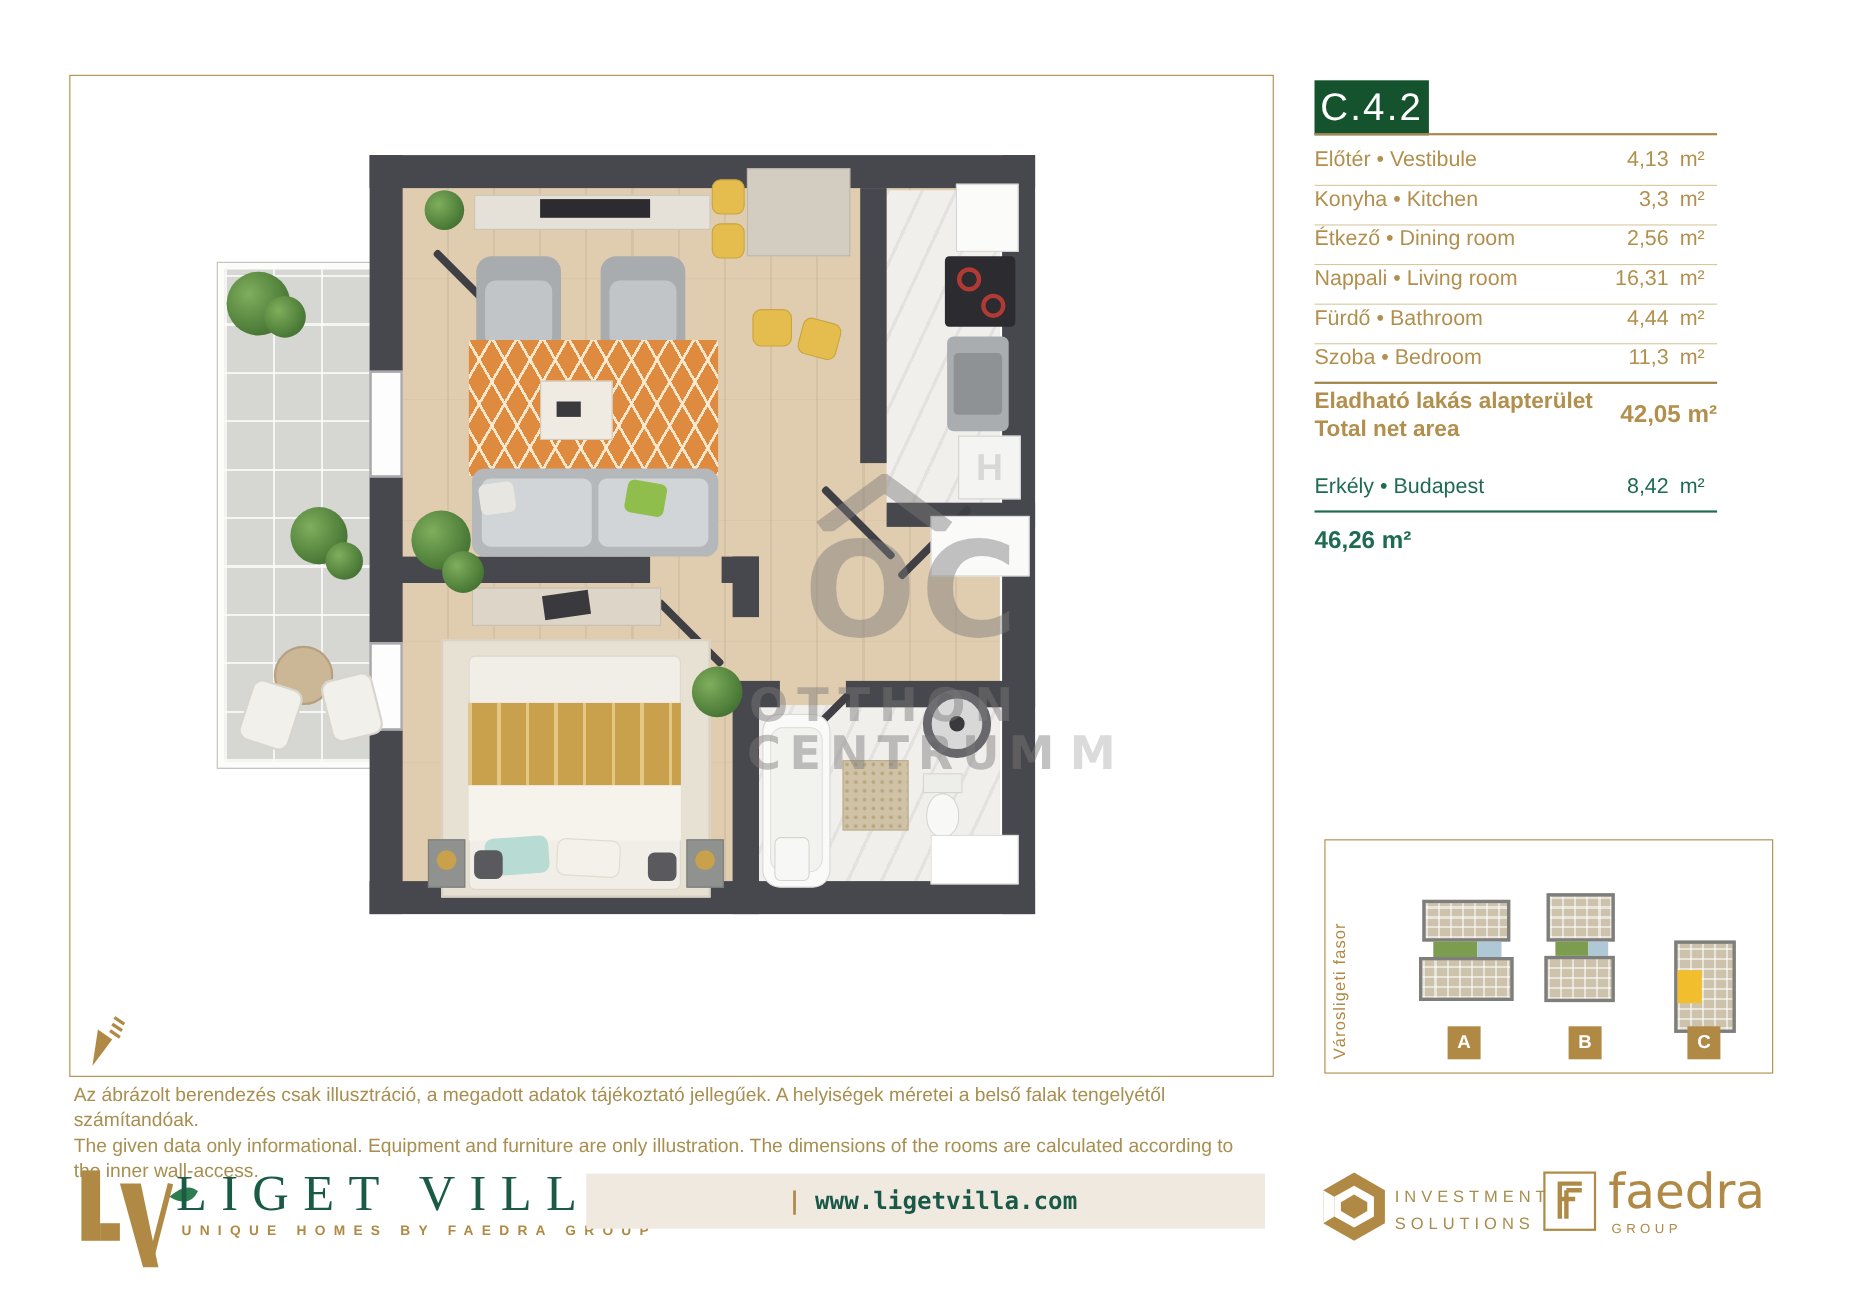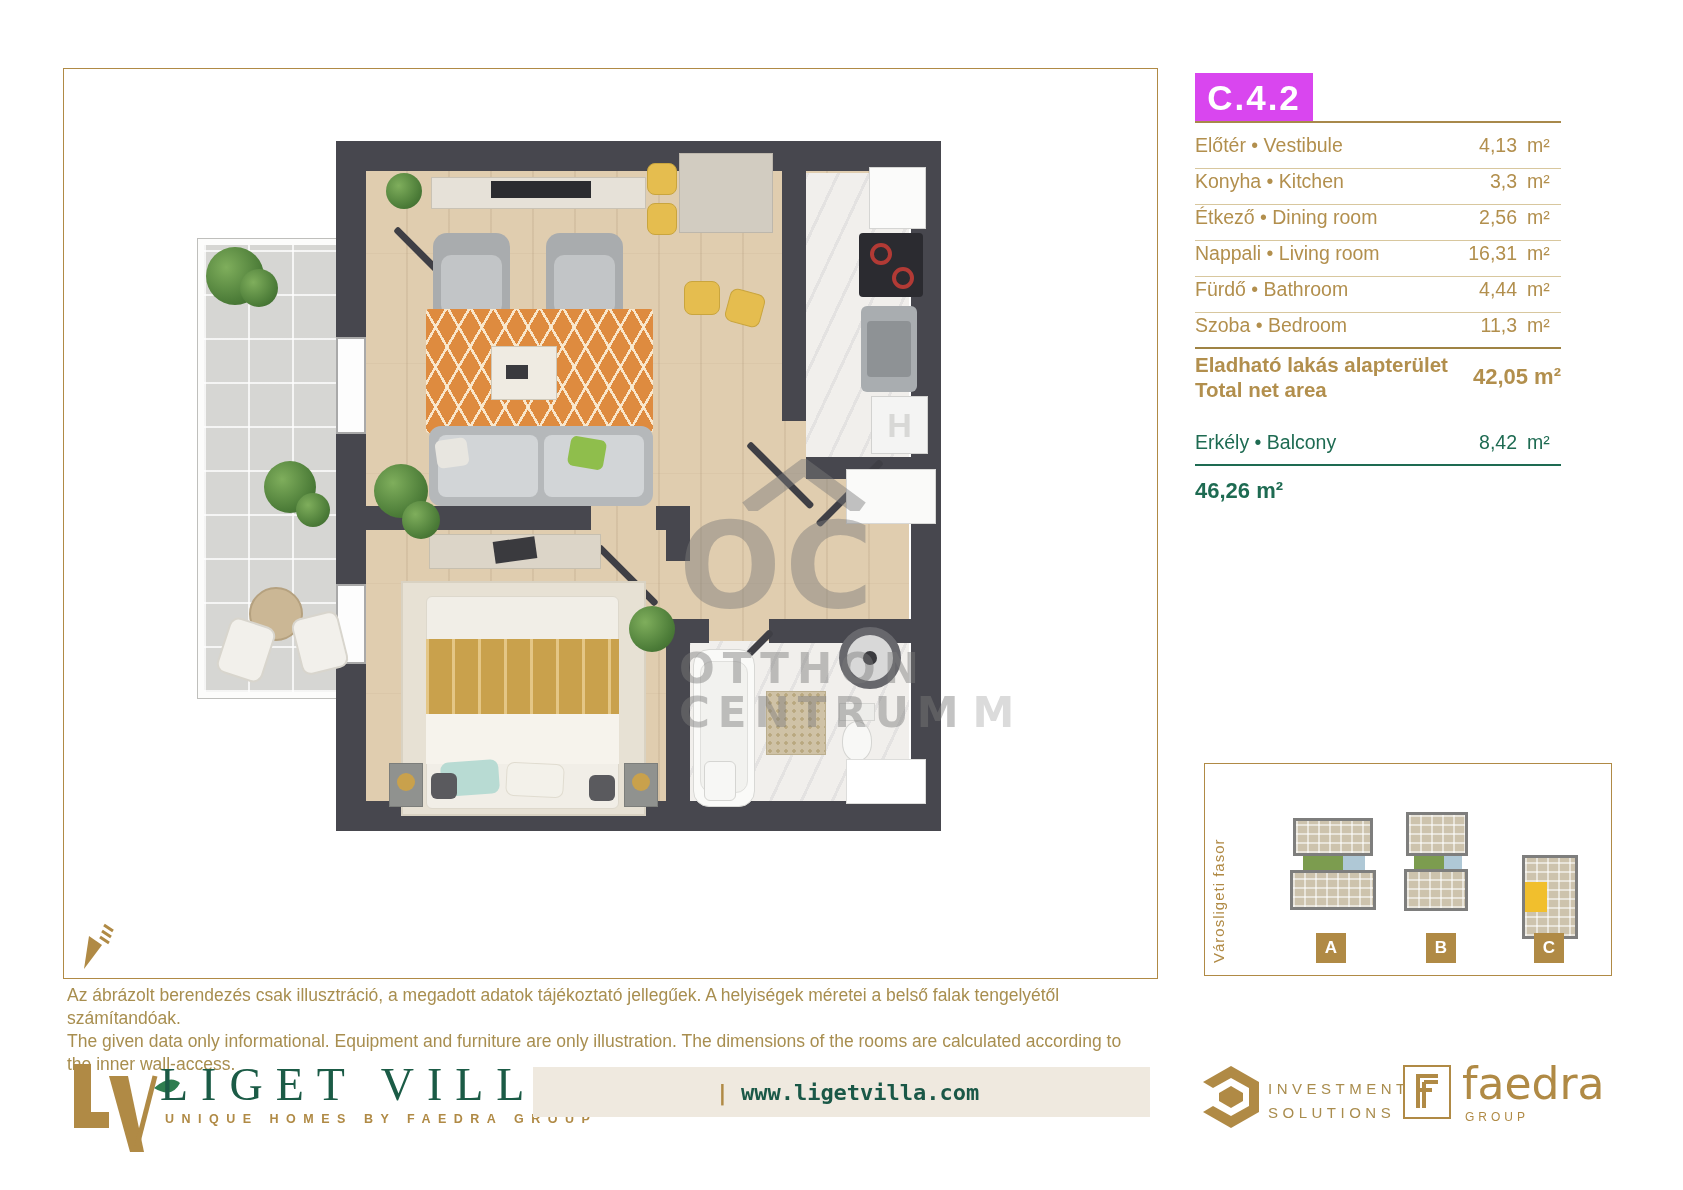--- a/index.html
+++ b/index.html
@@ -14,27 +14,27 @@
       repeating-linear-gradient(0deg, rgba(120,90,60,.05) 0 1px, transparent 1px 110px),
       #E0CDAF;}
   .marble{background:
       repeating-linear-gradient(115deg, rgba(175,175,182,.20) 0 3px, transparent 3px 28px),
       #F1EFEC;}
   .door{position:absolute;width:7px;background:#3F3F45;transform-origin:top left;border-radius:3px;}
   .window{position:absolute;background:#FDFDFD;border:2px solid #A9A9A9;box-sizing:border-box;}
   .greenball{position:absolute;border-radius:50%;background:radial-gradient(circle at 35% 35%, #7FAE5C, #4C7C38 65%, #38612A);}
   .softrect{position:absolute;box-sizing:border-box;}
   
-  #watermark{position:absolute;left:615px;top:390px;width:250px;text-align:left;color:rgba(122,122,122,.45);pointer-events:none;}
+  #watermark{position:absolute;left:615px;top:362px;width:250px;text-align:right;color:rgba(122,122,122,.45);pointer-events:none;}
   #watermark .oc{font-size:120px;font-weight:700;letter-spacing:4px;line-height:110px;font-family:"DejaVu Sans",sans-serif;}
   #watermark .wline{font-size:42px;font-weight:700;letter-spacing:8px;line-height:44px;font-family:"DejaVu Sans",sans-serif;}
   #watermark .stray{opacity:.6;margin-left:6px;}
   
-  #unit-code{position:absolute;left:1195px;top:73px;width:118px;height:50px;background:#d946ef;color:#fff;
-     font-size:35px;font-weight:700;letter-spacing:2px;display:flex;align-items:center;justify-content:center;}
+  #unit-code{position:absolute;left:1195px;top:73px;width:104px;height:50px;background:#14532d;color:#fff;
+     font-size:35px;font-weight:400;letter-spacing:2px;display:flex;align-items:center;justify-content:center;}
   .hdr-line{position:absolute;left:1195px;top:121px;width:366px;height:2px;background:#A8894B;}
   .room-row{position:absolute;left:1195px;width:366px;height:46px;display:flex;align-items:center;
      color:#B28F4D;font-size:19.5px;border-bottom:1px solid #D8C79E;box-sizing:border-box;}
   .room-row .lbl{flex:1;}
   .room-row .val{min-width:62px;text-align:right;}
   .room-row .unt{width:34px;padding-left:10px;}
   .sum-block{position:absolute;left:1195px;width:366px;display:flex;align-items:center;}
   .sum-labels{flex:1;font-weight:700;font-size:20.5px;line-height:25px;}
   .sum-value{font-weight:700;font-size:22px;}
   .gold{color:#B28F4D;} .green{color:#1E6B52;}
@@ -229,21 +229,21 @@
 
   <div class="sum-block gold" style="top:346px;height:62px;">
     <div class="sum-labels">
       <div>Eladható lakás alapterület</div>
       <div>Total net area</div>
     </div>
     <div class="sum-value">42,05 m²</div>
   </div>
 
   <div class="room-row green" style="top:420px;border-bottom:2px solid #1E6B52;">
-    <span class="lbl">Erkély • Balcony</span>
+    <span class="lbl">Erkély • Budapest</span>
     <span class="val">8,42</span>
     <span class="unt">m²</span>
   </div>
 
   <div class="sum-block green" style="top:462px;height:58px;">
     <div class="sum-value">46,26 m²</div>
   </div>
 
   <div id="sitemap"></div>
   <div id="street">Városligeti fasor</div>

